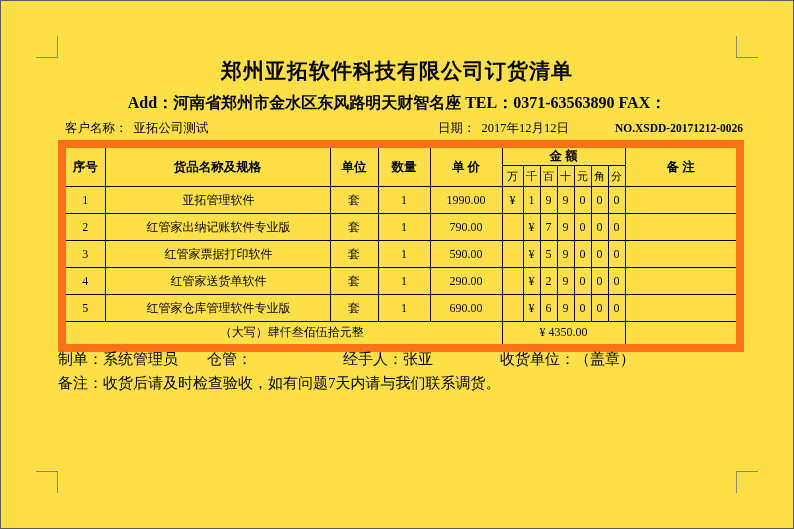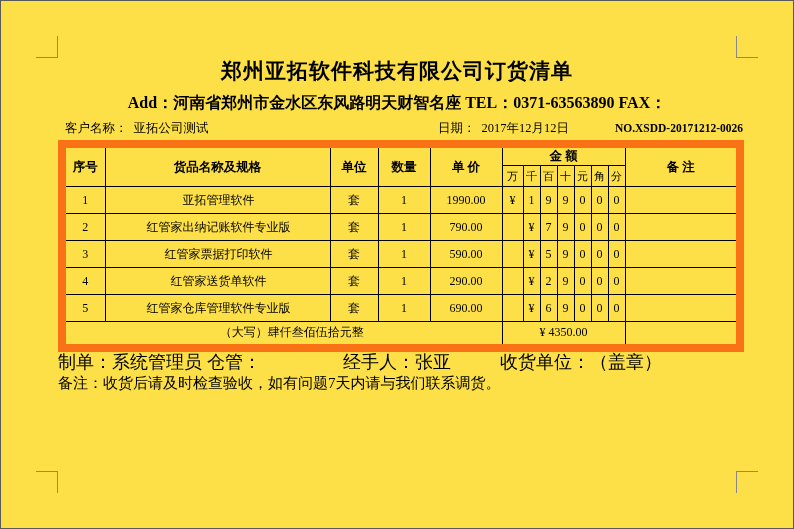--- a/index.html
+++ b/index.html
@@ -57,21 +57,21 @@
   tfoot td { height:26px; }
   td.col-name { text-align:left; padding-left:2px; }
   td.digit, th.digit { border-left:1px solid #b3b3b3; font-size:11px; }
   td.digit-first, th.digit-first { border-left:1px solid #000; }
   td.digit-jiao,  th.digit-jiao  { border-left:1px solid #cc3333; }
   td.total-words  { text-align:left; padding-left:16px; font-size:12.5px; }
   td.total-amount { font-size:12.5px; }
 
   .sig-row {
     position:absolute; left:57px; top:349px; width:678px; height:17px;
-    font-size:18px;
+    font-size:15px;
   }
   .sig-item { position:absolute; top:0; white-space:nowrap; }
   .sig-maker     { left:0; }
   .sig-warehouse { left:149px; }
   .sig-handler   { left:285px; }
   .sig-receiver  { left:442px; }
   .note-line {
     position:absolute; left:57px; top:373px; width:678px;
     font-size:15px; white-space:nowrap;
   }

